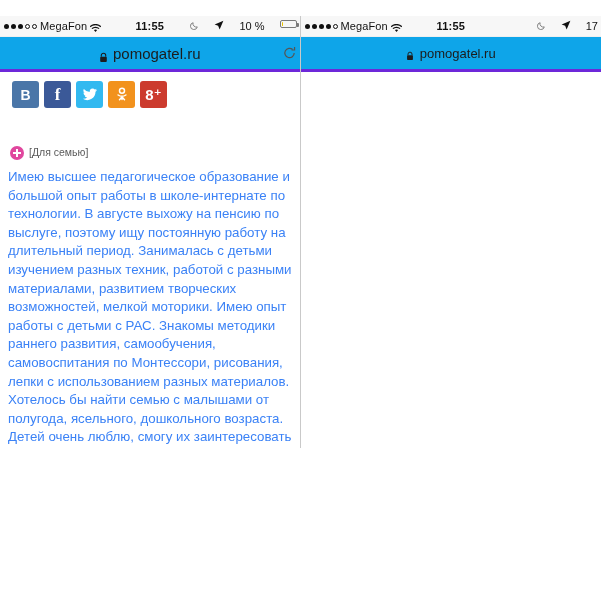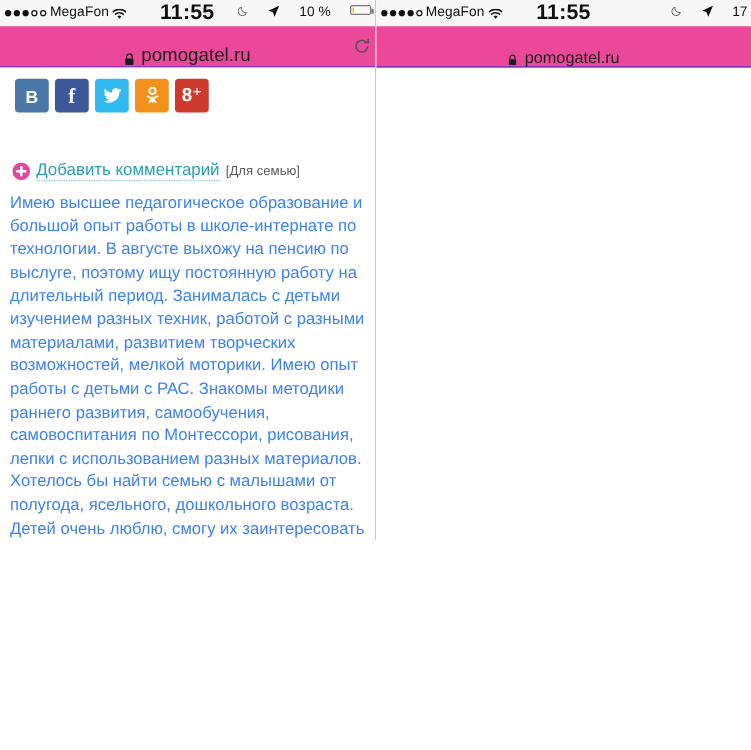--- a/index.html
+++ b/index.html
@@ -4,62 +4,62 @@
 <style>
   html,body{margin:0;padding:0;}
   body{
     width:601px;height:600px;overflow:hidden;
     font-family:"Liberation Sans","DejaVu Sans",sans-serif;
     background:#ffffff;
   }
   .screens{display:flex;width:601px;height:600px;}
 
   
-  .phone{position:relative;height:432px;overflow:hidden;background:#fff;}
+  .phone{position:relative;height:432px;overflow:hidden;background:#fff;margin-top:16px;}
   .phone.left{width:300px;border-right:1px solid #c9c9c9;}
   .phone.right{width:301px;}
 
   
   .statusbar{
     height:20px;background:#f7f7f7;
     display:flex;align-items:center;
     font-size:11px;color:#111;
     position:relative;flex:none;
     border-bottom:1px solid #efefef;
   }
   .sb-left{display:flex;align-items:center;gap:3px;padding-left:4px;}
   .sb-dots{display:flex;align-items:center;gap:2px;}
   .dot{width:5px;height:5px;border-radius:50%;background:#111;display:block;}
   .dot.hollow{background:transparent;border:1px solid #111;width:3px;height:3px;}
   .sb-carrier{font-size:11px;font-weight:400;letter-spacing:.1px;}
   .wifi{display:inline-block;width:11px;height:9px;position:relative;top:1px;}
   .sb-center{
     position:absolute;left:0;right:0;text-align:center;
-    font-size:17px;font-weight:700;letter-spacing:.2px;pointer-events:none;
+    font-size:11px;font-weight:700;letter-spacing:.2px;pointer-events:none;
   }
   .sb-right{margin-left:auto;display:flex;align-items:flex-start;gap:15px;padding-right:3px;}
   .moon{display:inline-block;width:9px;height:9px;}
   .loc{display:inline-block;width:10px;height:10px;}
   .batt-pct{font-size:11px;}
   .batt{
     width:17px;height:8px;border:1px solid #7a7a7a;border-radius:2px;
     position:relative;box-sizing:border-box;
   }
   .batt::after{
     content:"";position:absolute;right:-3px;top:2px;width:1.5px;height:4px;
     background:#7a7a7a;border-radius:0 1px 1px 0;
   }
   .batt .fill{position:absolute;left:1px;top:1px;bottom:1px;width:10%;background:#e8c200;border-radius:1px;}
 
   
   .urlbar{
-    height:32px;background:#ec4899;
-    display:flex;align-items:flex-end;justify-content:center;
+    height:32px;background:#0ea5e9;
+    display:flex;align-items:center;justify-content:center;
     position:relative;flex:none;
-    border-bottom:1px solid #6d28d9;
+    border-bottom:3px solid #6d28d9;
   }
   .urlbar .url{
     display:flex;align-items:center;gap:5px;
     font-size:15px;color:#1c1c1c;
   }
   .lock{display:inline-block;width:9px;height:11px;position:relative;top:1px;}
   .reload{
     position:absolute;right:3px;top:50%;transform:translateY(-50%);
     width:15px;height:15px;color:#555;
   }
@@ -203,21 +203,20 @@
           <svg viewBox="0 0 14 18" width="12" height="15">
               <circle cx="7" cy="4.4" r="3" fill="none" stroke="#fff" stroke-width="1.8"></circle>
               <path d="M2.3 9.6c2.9 2 6.5 2 9.4 0M4 15.3 7 11.9l3 3.4M7 11v4" fill="none" stroke="#fff" stroke-width="1.8" stroke-linecap="round"></path>
             </svg>
         </div>
         <div class="sbtn gp">8⁺</div>
       </div>
 
       <div class="addcomment">
         <span class="plusicon"></span>
-        <span class="addlink">Добавить комментарий</span>
         <span class="forself">[Для семью]</span>
       </div>
 
       <div class="bodytext">Имею высшее педагогическое образование и большой опыт работы в школе-интернате по технологии. В августе выхожу на пенсию по выслуге, поэтому ищу постоянную работу на длительный период. Занималась с детьми изучением разных техник, работой с разными материалами, развитием творческих возможностей, мелкой моторики. Имею опыт работы с детьми с РАС. Знакомы методики раннего развития, самообучения, самовоспитания по Монтессори, рисования, лепки с использованием разных материалов. Хотелось бы найти семью с малышами от полугода, ясельного, дошкольного возраста. Детей очень люблю, смогу их заинтересовать своими занятиями, играми. Дочь живет отдельно, внучке 1 год 5 месяцев. Сама я тактичная, спокойная, неконфликтная, без вредных привычек. Готовлю хорошо, предпочитаю здоровую пищу, вареную или запеченную в духовке. Каждый год прохожу медосмотр, имею водительские права, загранпаспорт.</div>
 
       <div class="divider"></div>
       <div class="kratko">Кратко</div>
 
       <div class="toolbar">
         <span class="tb-icon">

